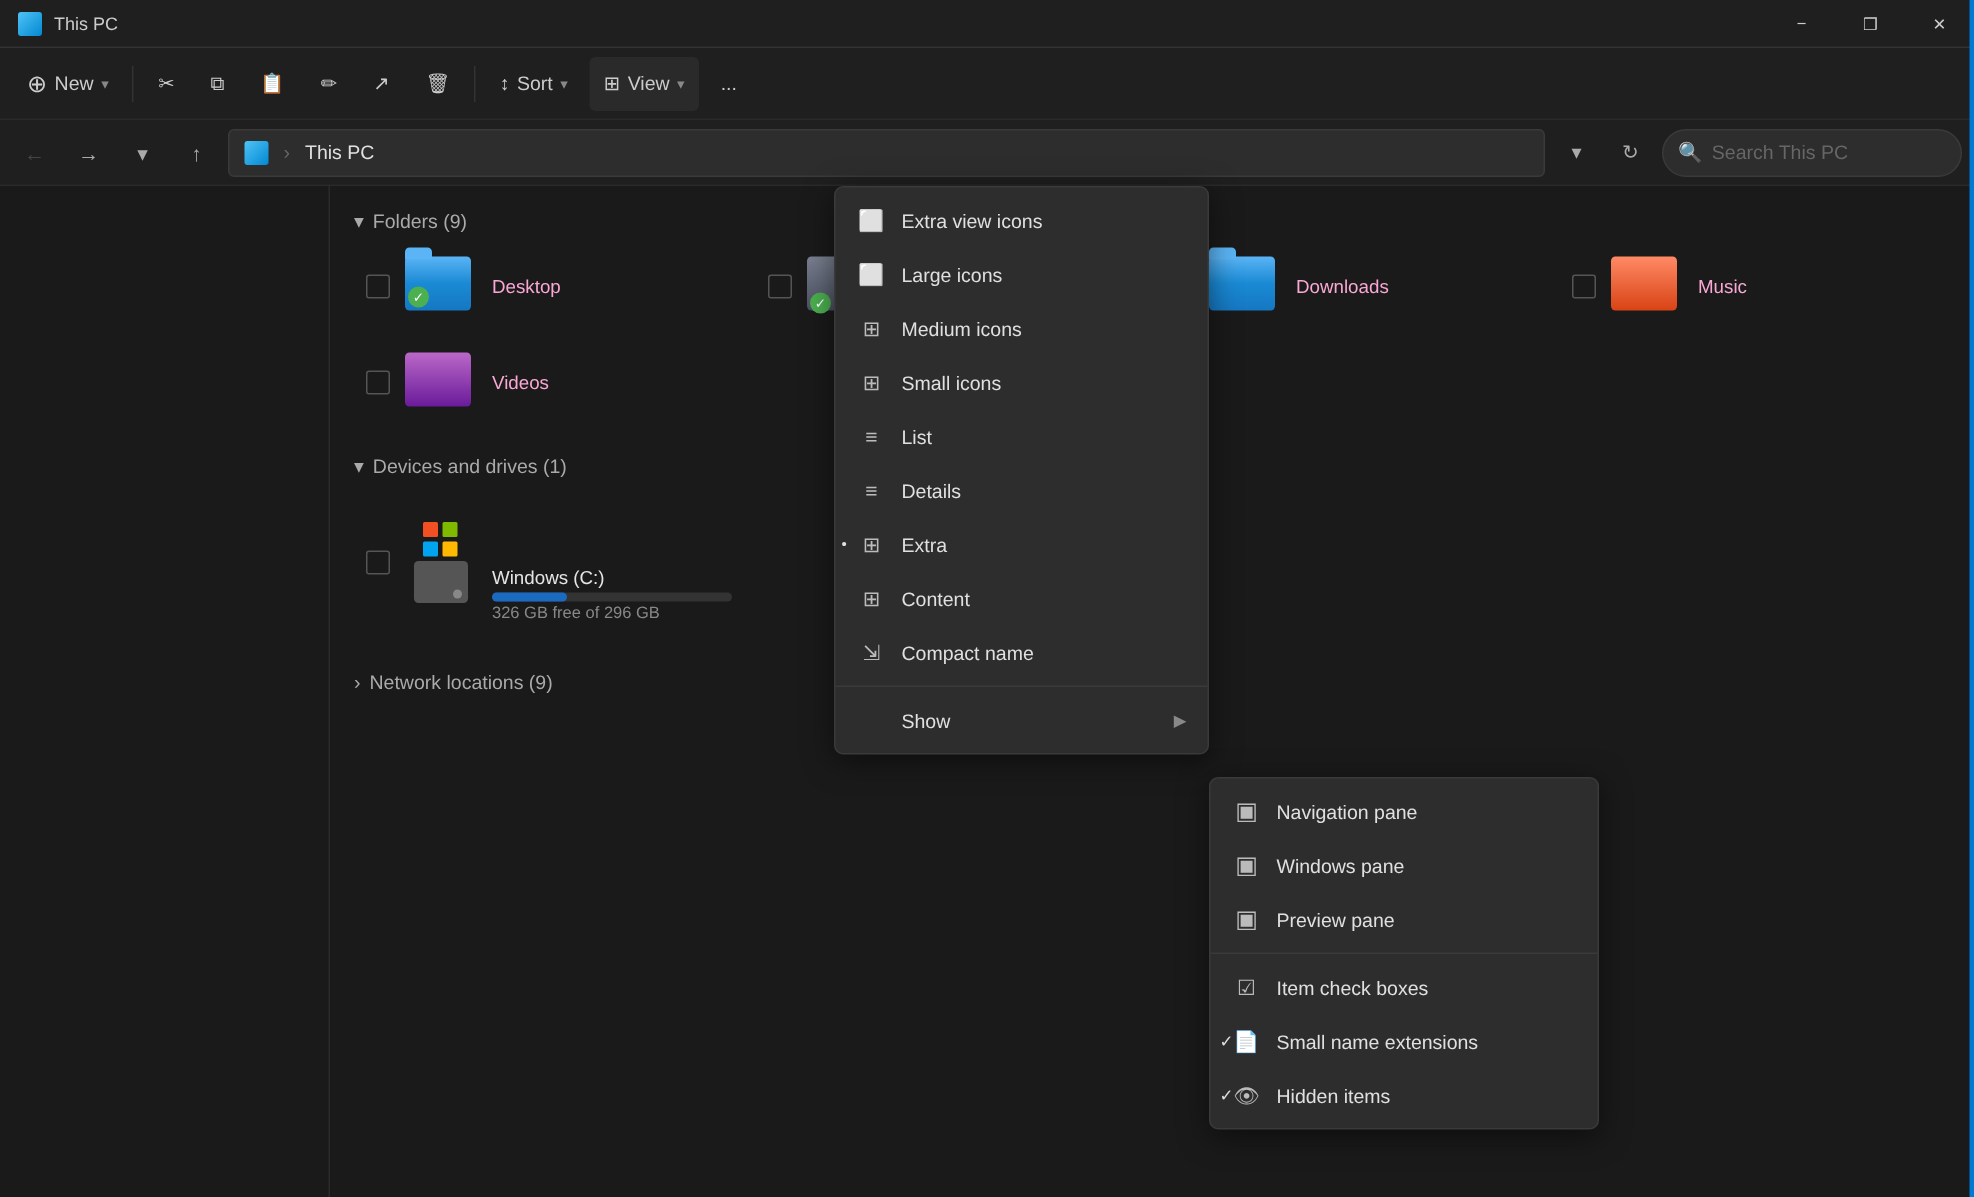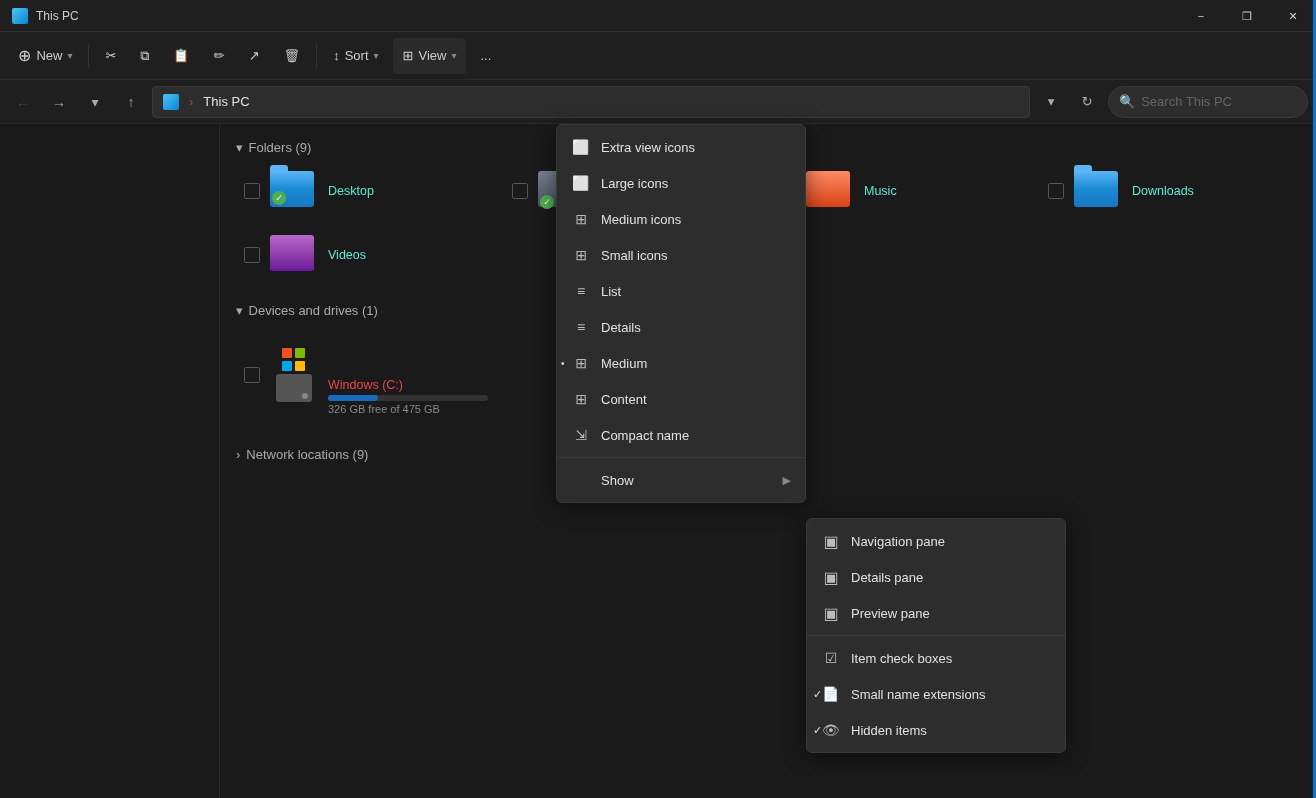--- a/index.html
+++ b/index.html
@@ -177,21 +177,21 @@
       width: 16px; height: 16px;
       border: 1px solid #555;
       border-radius: 2px;
       flex-shrink: 0;
     }
     .folder-icon {
       width: 48px; height: 40px;
       flex-shrink: 0;
       position: relative;
     }
-    .folder-name { color: #5eead4; font-size: 12.5px; }
+    .folder-name { color: #f9a8d4; font-size: 12.5px; }
 
     
     .folder-blue {
       background: linear-gradient(180deg, #5ab4f5 0%, #1a8ad4 50%, #1677c2 100%);
       border-radius: 3px;
       width: 44px; height: 36px;
       position: relative;
     }
     .folder-blue::before {
       content: '';
@@ -249,21 +249,21 @@
       padding: 8px;
       border-radius: 4px;
       cursor: pointer;
     }
     .drive-icon {
       width: 48px; height: 40px;
       display: flex; align-items: center; justify-content: center;
       flex-shrink: 0;
     }
     .drive-info { flex: 1; }
-    .drive-name { color: #ef4444; font-size: 12.5px; margin-top: 44px; }
+    .drive-name { color: #e5e5e5; font-size: 12.5px; margin-top: 44px; }
     .drive-bar-bg {
       background: #333;
       height: 6px;
       border-radius: 3px;
       margin-top: 3px;
       width: 160px;
     }
     .drive-bar-fill {
       background: #1a6bbf;
       height: 6px;
@@ -468,31 +468,31 @@
           <div class="folder-doc" style="background: linear-gradient(180deg, #7a8090 0%, #4a5060 100%);">
             <div class="folder-check">✓</div>
           </div>
         </div>
         <span class="folder-name">Documents</span>
       </div>
 
       <div class="folder-item">
         <div class="folder-checkbox"></div>
         <div class="folder-icon">
+          <div class="folder-blue"></div>
+        </div>
+        <span class="folder-name">Downloads</span>
+      </div>
+
+      <div class="folder-item">
+        <div class="folder-checkbox"></div>
+        <div class="folder-icon">
           <div class="folder-music"></div>
         </div>
         <span class="folder-name">Music</span>
-      </div>
-
-      <div class="folder-item">
-        <div class="folder-checkbox"></div>
-        <div class="folder-icon">
-          <div class="folder-blue"></div>
-        </div>
-        <span class="folder-name">Downloads</span>
       </div>
 
 
       <div class="folder-item">
         <div class="folder-checkbox"></div>
         <div class="folder-icon">
           <div class="folder-video"></div>
         </div>
         <span class="folder-name">Videos</span>
       </div>
@@ -514,21 +514,21 @@
               <div class="win-sq" style="background:#ffb900;width:10px;height:10px;"></div>
             </div>
             <div class="hdd-icon" style="width:36px;height:28px;background:#555;"></div>
           </div>
         </div>
         <div class="drive-info">
           <div class="drive-name">Windows (C:)</div>
           <div class="drive-bar-bg">
             <div class="drive-bar-fill" style="width:31%;"></div>
           </div>
-          <div class="drive-size">326 GB free of 475 GB</div>
+          <div class="drive-size">326 GB free of 296 GB</div>
         </div>
       </div>
     </div>
 
     <div class="network-section">
       <div class="content-section-title">
         <span>›</span>
         <span>Network locations (9)</span>
       </div>
     </div>
@@ -556,21 +556,21 @@
     <span class="m-icon">≡</span>
     <span>List</span>
   </div>
   <div class="menu-item">
     <span class="m-icon">≡</span>
     <span>Details</span>
   </div>
   <div class="menu-item">
     <span class="bullet">•</span>
     <span class="m-icon">⊞</span>
-    <span>Medium</span>
+    <span>Extra</span>
   </div>
   <div class="menu-item">
     <span class="m-icon">⊞</span>
     <span>Content</span>
   </div>
   <div class="menu-item">
     <span class="m-icon">⇲</span>
     <span>Compact name</span>
   </div>
   <div class="menu-separator"></div>
@@ -581,21 +581,21 @@
   </div>
 </div>
 
 <div class="show-submenu">
   <div class="menu-item">
     <span class="m-icon" style="font-size:16px;">▣</span>
     <span>Navigation pane</span>
   </div>
   <div class="menu-item">
     <span class="m-icon" style="font-size:16px;">▣</span>
-    <span>Details pane</span>
+    <span>Windows pane</span>
   </div>
   <div class="menu-item">
     <span class="m-icon" style="font-size:16px;">▣</span>
     <span>Preview pane</span>
   </div>
   <div class="menu-separator"></div>
   <div class="menu-item">
     <span class="m-icon">☑</span>
     <span>Item check boxes</span>
   </div>

